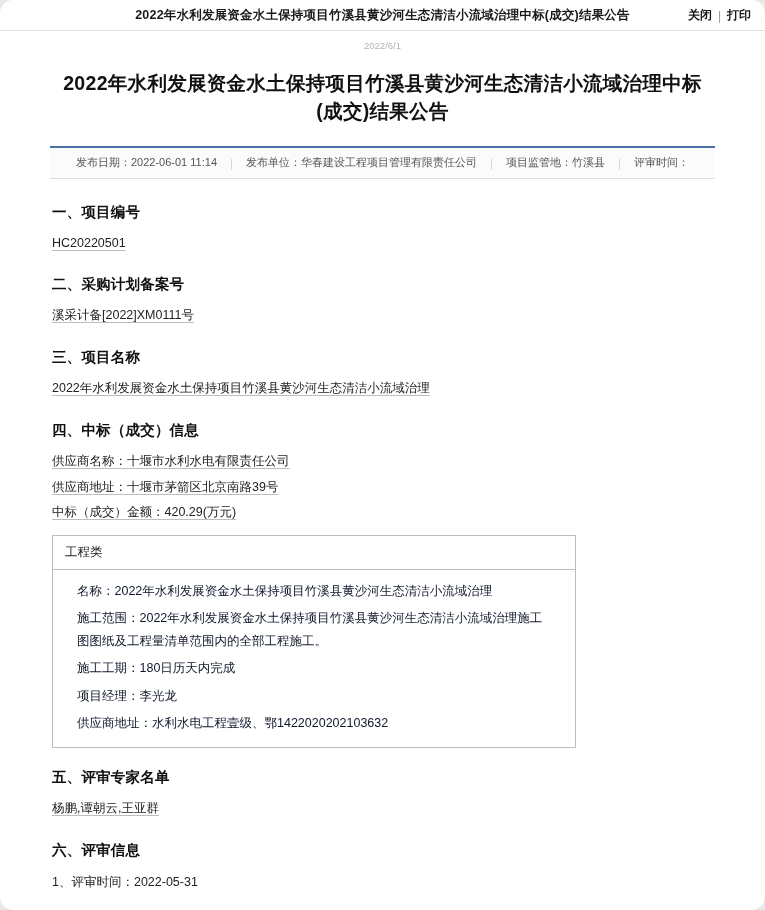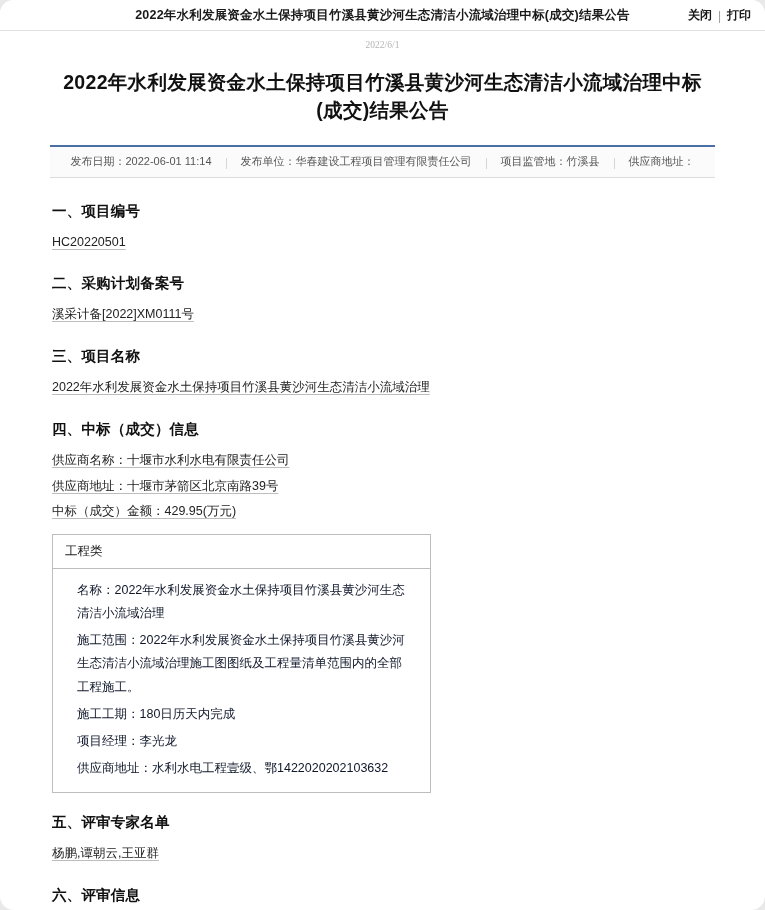--- a/index.html
+++ b/index.html
@@ -51,21 +51,20 @@
   .topbar-actions a {
     color: #1a1a1a;
     text-decoration: none;
     cursor: pointer;
   }
   .datestamp {
     text-align: center;
     font-size: 9.5px;
     color: #b4b4b4;
     padding: 9px 0 4px 0;
-    font-family: Liberation Serif, serif;
   }
   .paper {
     padding: 0 38px;
     box-sizing: border-box;
   }
   .doc-title {
     font-size: 19.5px;
     font-weight: bold;
     color: #111;
     text-align: center;
@@ -114,21 +113,21 @@
     margin: 0 0 2px 0;
   }
   .ul {
     text-decoration: underline;
     text-decoration-color: #bdbdbd;
     text-underline-offset: 3px;
   }
   .boxtable {
     border: 1px solid #bdbdbd;
     margin: 10px 0 4px 0;
-    width: 379px;
+    width: 524px;
     box-sizing: border-box;
   }
   .boxtable .th {
     font-size: 12.5px;
     color: #222;
     padding: 8px 12px;
     border-bottom: 1px solid #bdbdbd;
   }
   .boxtable .td {
     font-size: 12.5px;
@@ -166,39 +165,39 @@
     <div class="doc-title">2022年水利发展资金水土保持项目竹溪县黄沙河生态清洁小流域治理中标(成交)结果公告</div>
 
     <div class="meta-wrap">
       <div class="meta-row">
         <span class="meta-item">发布日期：2022-06-01 11:14</span>
         <span class="meta-div"></span>
         <span class="meta-item">发布单位：华春建设工程项目管理有限责任公司</span>
         <span class="meta-div"></span>
         <span class="meta-item">项目监管地：竹溪县</span>
         <span class="meta-div"></span>
-        <span class="meta-item">供应商地址：</span>
+        <span class="meta-item">评审时间：</span>
       </div>
     </div>
 
     <div class="content">
 
       <h2 class="sec">一、项目编号</h2>
       <div class="para ul">HC20220501</div>
 
       <h2 class="sec">二、采购计划备案号</h2>
       <div class="para ul">溪采计备[2022]XM0111号</div>
 
       <h2 class="sec">三、项目名称</h2>
       <div class="para ul">2022年水利发展资金水土保持项目竹溪县黄沙河生态清洁小流域治理</div>
 
       <h2 class="sec">四、中标（成交）信息</h2>
       <div class="para"><span class="ul">供应商名称：十堰市水利水电有限责任公司</span></div>
       <div class="para"><span class="ul">供应商地址：十堰市茅箭区北京南路39号</span></div>
-      <div class="para"><span class="ul">中标（成交）金额：429.95(万元)</span></div>
+      <div class="para"><span class="ul">中标（成交）金额：420.29(万元)</span></div>
 
       <div class="boxtable">
         <div class="th">工程类</div>
         <div class="tdbody">
           <div class="td">名称：2022年水利发展资金水土保持项目竹溪县黄沙河生态清洁小流域治理</div>
           <div class="td">施工范围：2022年水利发展资金水土保持项目竹溪县黄沙河生态清洁小流域治理施工图图纸及工程量清单范围内的全部工程施工。</div>
           <div class="td">施工工期：180日历天内完成</div>
           <div class="td">项目经理：李光龙</div>
           <div class="td">供应商地址：水利水电工程壹级、鄂1422020202103632</div>
         </div>

